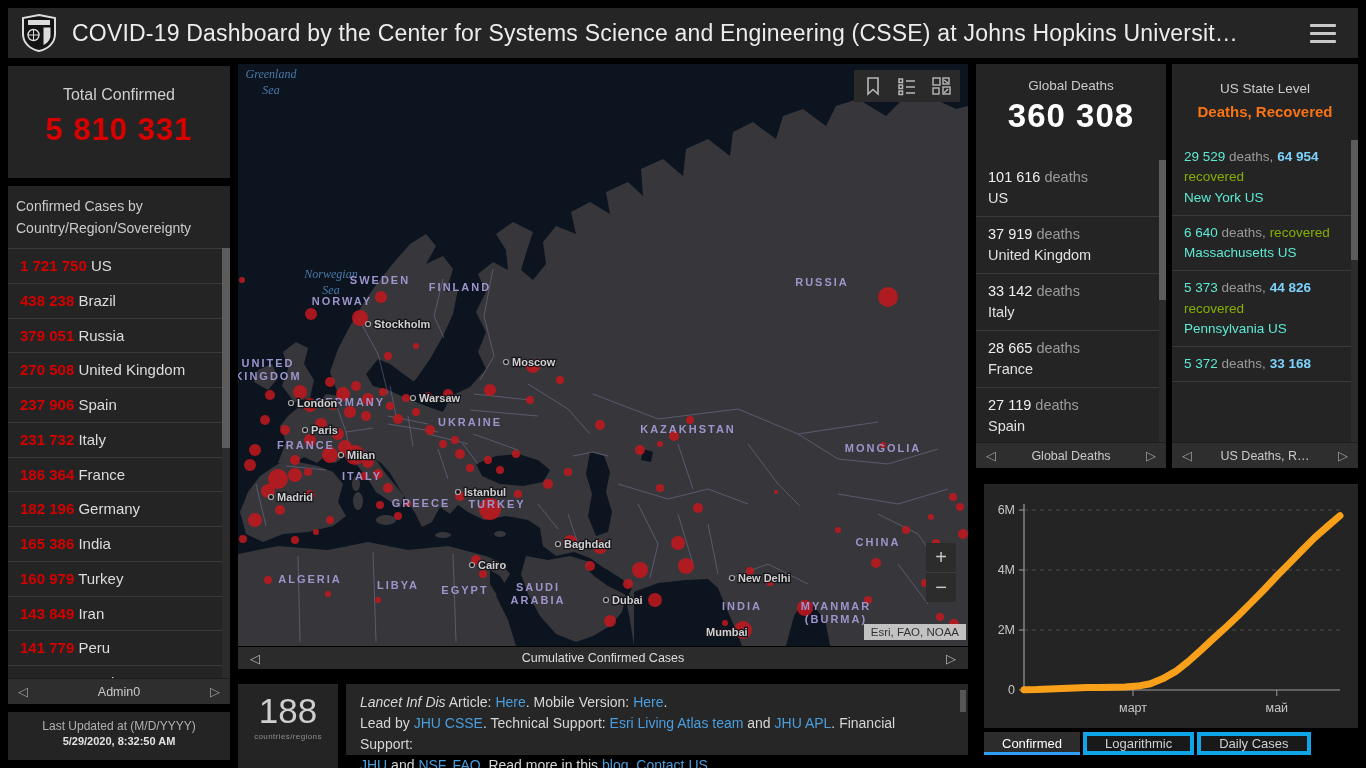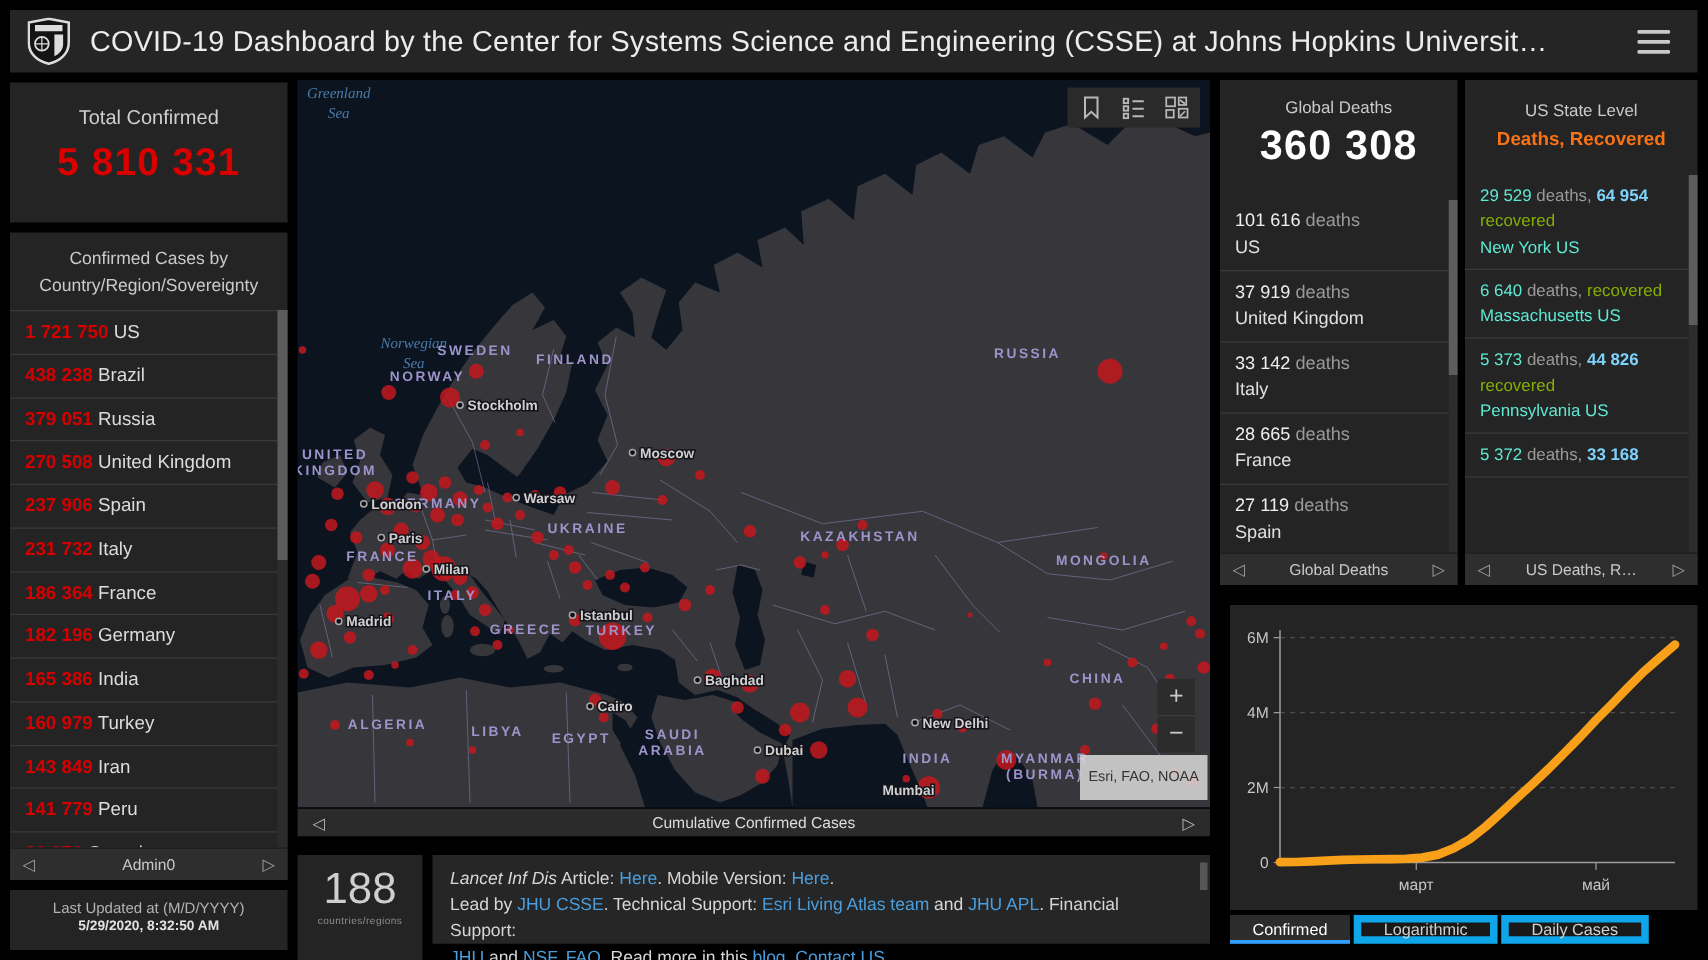--- a/index.html
+++ b/index.html
@@ -9,40 +9,40 @@
   #header{position:absolute;left:8px;top:8px;width:1350px;height:50px;background:#252525;display:flex;align-items:center}
   #logo{margin-left:14px;flex:0 0 auto}
   #title{margin-left:16px;font-size:23px;color:#ececec;letter-spacing:.2px;white-space:nowrap;overflow:hidden}
   #menu{margin-left:auto;margin-right:22px;display:flex;flex-direction:column;gap:5px;cursor:pointer}
   #menu div{width:26px;height:3px;background:#c9c9c9;border-radius:1px}
   
   #p-total{left:8px;top:66px;width:222px;height:112px;text-align:center}
   #p-total .lbl{margin-top:20px;font-size:16px;color:#cfcfcf}
   #p-total .val{margin-top:8px;font-size:31px;font-weight:bold;color:#d90000;letter-spacing:1px}
   #p-countries{left:8px;top:186px;width:222px;height:518px}
-  #p-countries .hdr{padding:10px 8px 8px;text-align:center;font-size:14px;color:#cbcbcb;line-height:1.55}
+  #p-countries .hdr{padding:10px 8px 8px;text-align:left;font-size:14px;color:#cbcbcb;line-height:1.55}
   #country-list{position:absolute;top:62px;bottom:26px;left:0;right:0;overflow:hidden;border-top:1px solid #3a3a3a}
   .crow{padding:6px 16px 6px 12px;border-bottom:1px solid #3a3a3a;font-size:15px;line-height:1.45;cursor:pointer}
   .crow .num{color:#d40000;font-weight:bold}
   .crow .nm{color:#dcdcdc}
   .sbar{position:absolute;width:8px;background:#2c2c2c}
   .sthumb{position:absolute;left:0;width:100%;background:#5c5c5c}
   .pager{position:absolute;left:0;right:0;bottom:0;height:26px;background:#2e2e2e;display:flex;align-items:center;justify-content:space-between;padding:0 10px;font-size:12.5px;color:#c9c9c9;box-sizing:border-box;border-top:1px solid #1d1d1d}
   .pager .arr{color:#9f9f9f;font-size:13px;cursor:pointer}
   #p-updated{left:8px;top:712px;width:222px;height:48px;text-align:center}
   #p-updated .lbl{margin-top:7px;font-size:12px;color:#b2b2b2}
   #p-updated .val{margin-top:2px;font-size:11px;font-weight:bold;color:#e2e2e2}
   
   #map{position:absolute;left:238px;top:64px;width:730px;height:582px;background:#0c1420;overflow:hidden}
   #map-toolbar{position:absolute;top:6px;right:8px;background:#2a2a2a;display:flex;padding:2px}
   .mtb{width:34px;height:28px;display:flex;align-items:center;justify-content:center;cursor:pointer}
   #map-zoom{position:absolute;right:12px;bottom:44px;width:30px;background:#2c2c2c}
   .zbtn{width:30px;height:29px;display:flex;align-items:center;justify-content:center;color:#c9c9c9;font-size:20px;cursor:pointer}
   .zbtn:first-child{border-bottom:1px solid #3d3d3d}
-  #map-attr{position:absolute;right:2px;bottom:6px;background:rgba(214,214,214,.88);color:#333;font-size:11.5px;padding:12px 7px}
+  #map-attr{position:absolute;right:2px;bottom:6px;background:rgba(214,214,214,.88);color:#333;font-size:11.5px;padding:2px 7px}
   #map-pager{position:absolute;left:238px;top:647px;width:730px;height:22px;background:#2b2b2b;display:flex;align-items:center;justify-content:space-between;padding:0 12px;box-sizing:border-box;font-size:12.5px;color:#ddd}
   #map-pager .arr{color:#b5b5b5;font-size:13px;cursor:pointer}
   
   #p-count{left:238px;top:684px;width:100px;height:89px;text-align:center}
   #p-count .val{margin-top:7px;font-size:35px;color:#cfcfcf}
   #p-count .lbl{margin-top:1px;font-size:8px;color:#8f8f8f;letter-spacing:.4px}
   #p-info{left:346px;top:684px;width:622px;height:71px;background:#262626}
   #p-info .txt{padding:8px 18px 8px 14px;font-size:14px;color:#d6d6d6;line-height:1.5;font-family:"Liberation Sans",sans-serif}
   #p-info .lk{color:#4a9ede;cursor:pointer}
   #p-info .it{font-style:italic}
@@ -60,21 +60,21 @@
   #p-us .hdr .b{display:block;font-size:15px;font-weight:bold;color:#f97316}
   #us-list{position:absolute;top:76px;bottom:26px;left:0;right:0;overflow:hidden;text-align:left}
   .urow{padding:7px 12px;border-bottom:1px solid #3a3a3a;font-size:13.5px;line-height:1.5}
   .urow .w{color:#5eead4}
   .urow .g{color:#9a9a9a}
   .urow .gr{color:#86b000}
   .urow .grb{color:#7dd3fc;font-weight:bold}
   
   #p-chart{left:984px;top:484px;width:374px;height:244px}
   #tabs{position:absolute;left:984px;top:732px;display:flex;gap:3px}
-  .tab{height:23px;display:flex;align-items:center;justify-content:center;padding:0 18px;font-size:13px;cursor:pointer;background:#191919;border:6px solid #0ea5e9;color:#d0d0d0;box-sizing:border-box}
+  .tab{height:23px;display:flex;align-items:center;justify-content:center;padding:0 18px;font-size:13px;cursor:pointer;background:#191919;border:4px solid #0ea5e9;color:#d0d0d0;box-sizing:border-box}
   .tab.active{background:#2c2c2c;border:none;border-bottom:3px solid #2f9fff;color:#fff;padding-top:2px}
   
   .sea-lb{fill:#4a7aa8;font-size:12px;font-style:italic;font-family:"Liberation Serif",serif}
   .cty-lb{fill:#9e94cc;font-size:11px;font-weight:bold;letter-spacing:2px}
   .city-lb{fill:#d0d0d0;font-size:11px;font-weight:bold;paint-order:stroke;stroke:#14141a;stroke-width:2.5px}
 </style>
 </head>
 <body>
 
 <div id="header">

